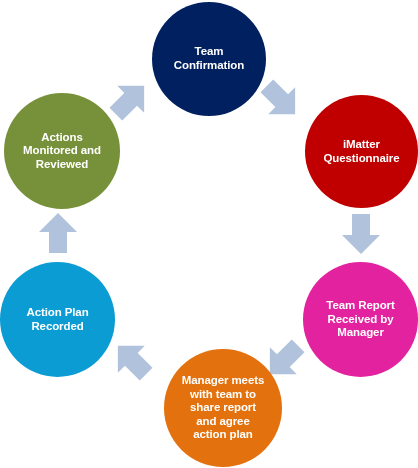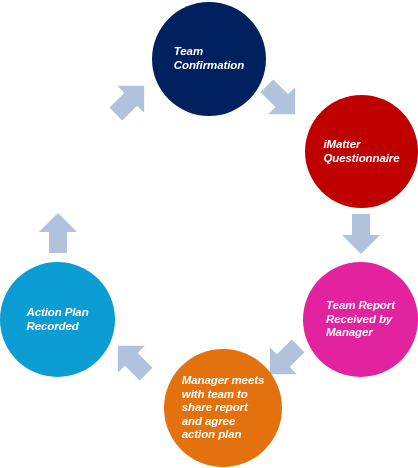--- a/index.html
+++ b/index.html
@@ -15,22 +15,21 @@
     overflow: hidden;
     font-family: "Liberation Sans", sans-serif;
   }
   .node {
     position: absolute;
     border-radius: 50%;
     display: flex;
     align-items: center;
     justify-content: center;
     box-sizing: border-box;
-    text-align: left;
-    font-style: italic;
+    text-align: center;
   }
   .node-label {
     color: #ffffff;
     font-weight: bold;
     line-height: 1.18;
     white-space: pre-line;
     padding: 0 6px;
     letter-spacing: -0.1px;
   }
 
@@ -127,14 +126,19 @@
 share report
 and agree
 action plan</span>
   </div>
 
   <div class="node" id="node-action-plan" style="background-color: rgb(12, 156, 212);">
     <span class="node-label">Action Plan
 Recorded</span>
   </div>
 
+  <div class="node" id="node-actions-monitored" style="background-color: rgb(118, 145, 57);">
+    <span class="node-label">Actions
+Monitored and
+Reviewed</span>
+  </div>
 
 </div>
 
 </body></html>

